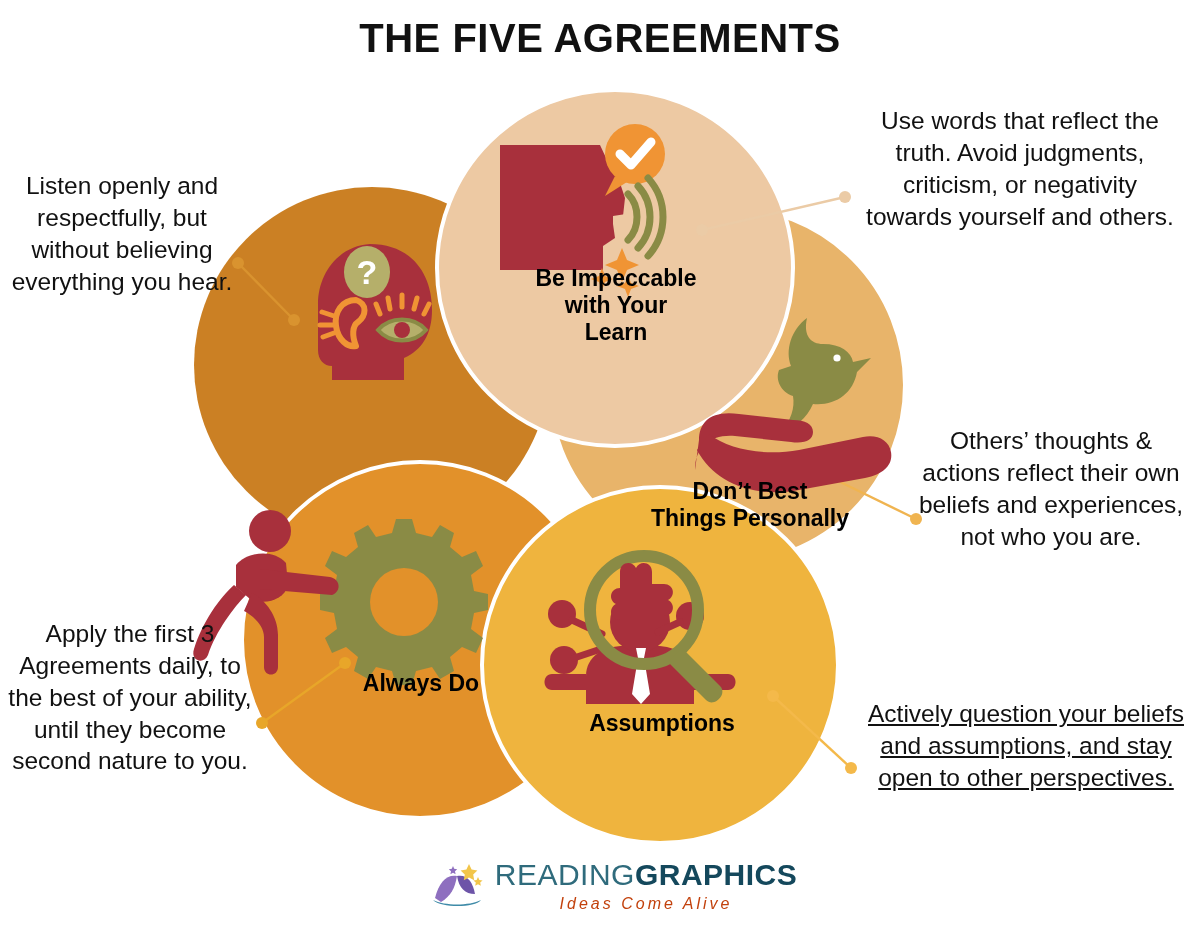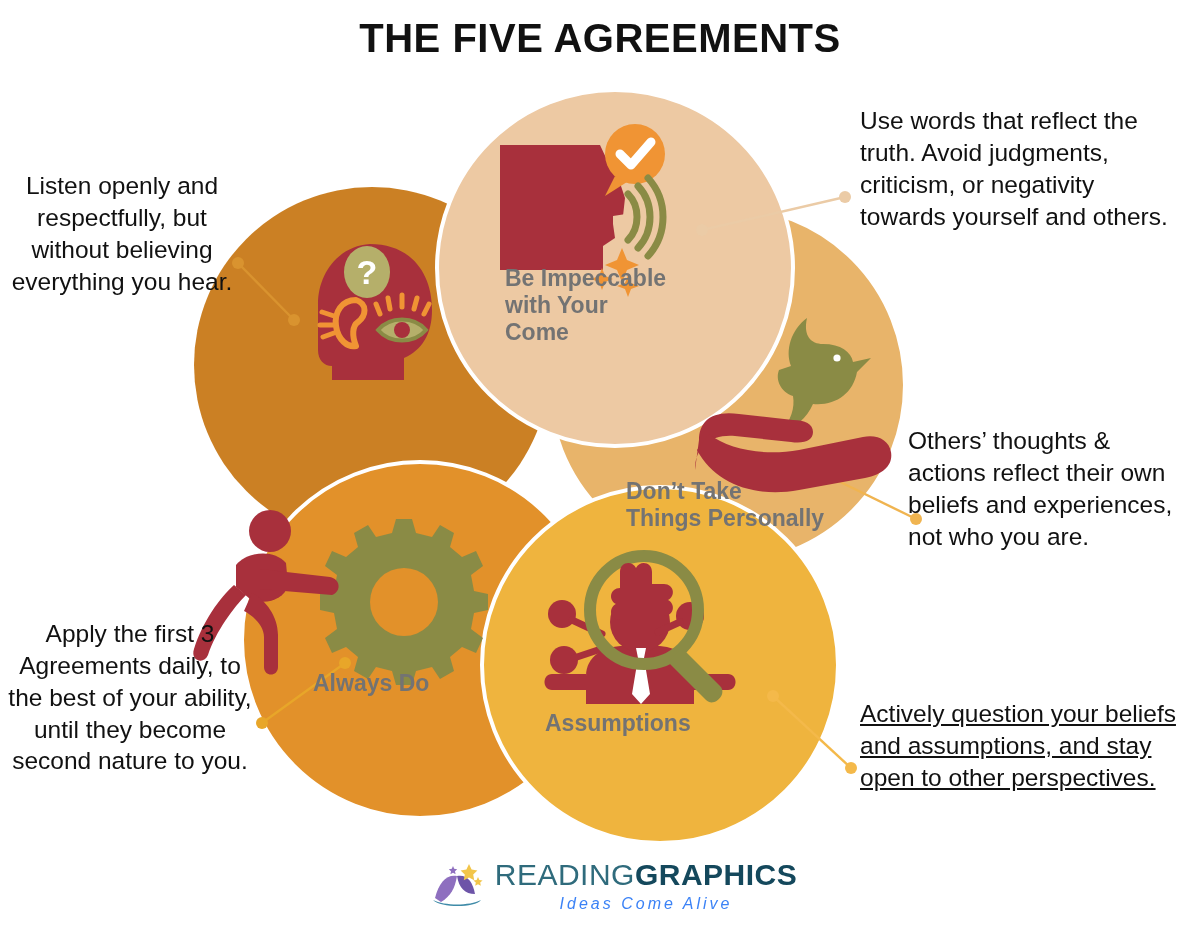--- a/index.html
+++ b/index.html
@@ -33,36 +33,36 @@
     color: #111111;
     font-family: "Liberation Sans", sans-serif;
   }
   .venn-svg {
     position: absolute;
     top: 0;
     left: 0;
   }
   .circle-label {
     position: absolute;
-    text-align: left;
+    text-align: center;
     font-weight: bold;
-    color: #737373;
+    color: #000000;
     line-height: 1.18;
     font-size: 23px;
     font-family: "Liberation Sans", sans-serif;
     pointer-events: none;
   }
   .note {
     position: absolute;
     font-size: 24.5px;
     line-height: 1.3;
     color: #111111;
     font-family: "Liberation Sans", sans-serif;
   }
-  .note.right { }
+  .note.right { text-align: center; }
   .note.left  { text-align: center; }
 
   #logo-wrap {
     position: absolute;
     left: 0;
     top: 860px;
     width: 1200px;
     display: flex;
     align-items: flex-start;
     justify-content: center;
@@ -81,21 +81,21 @@
     color: #2b6575;
     white-space: nowrap;
   }
   #logo-title .light { font-weight: 400; color: #2f6b7c; }
   #logo-title .bold  { font-weight: 800; color: #14485c; }
   #logo-tagline {
     margin-top: 6px;
     font-size: 16px;
     letter-spacing: 3px;
     font-style: italic;
-    color: #3b82f6;
+    color: #c2410c;
     white-space: nowrap;
   }
 </style>
 </head>
 <body>
 
 <div id="stage">
 
   <div id="page-title">THE FIVE AGREEMENTS</div>
 
@@ -281,26 +281,26 @@
                  L82 6 L94 6 C 104 6, 106 18, 98 22 C 106 26, 104 38, 94 38
                  L82 38 L82 54 L50 54 L50 42 C 40 42, 38 30, 46 26
                  C 38 22, 40 10, 50 10 Z" fill="#A8303C"></path>
       </g>
     </g>
   </svg>
 
   <div class="circle-label" style="left:505px; top:265px; width:222px;">
     <div>Be Impeccable</div>
     <div>with Your</div>
-    <div>Come</div>
+    <div>Learn</div>
   </div>
 
 
   <div class="circle-label" style="left:626px; top:478px; width:248px;">
-    <div>Don’t Take</div>
+    <div>Don’t Best</div>
     <div>Things Personally</div>
   </div>
 
   <div class="circle-label" style="left:313px; top:670px; width:216px;">
     <div>Always Do</div>
   </div>
 
   <div class="circle-label" style="left:545px; top:710px; width:234px;">
     <div>Assumptions</div>
   </div>

